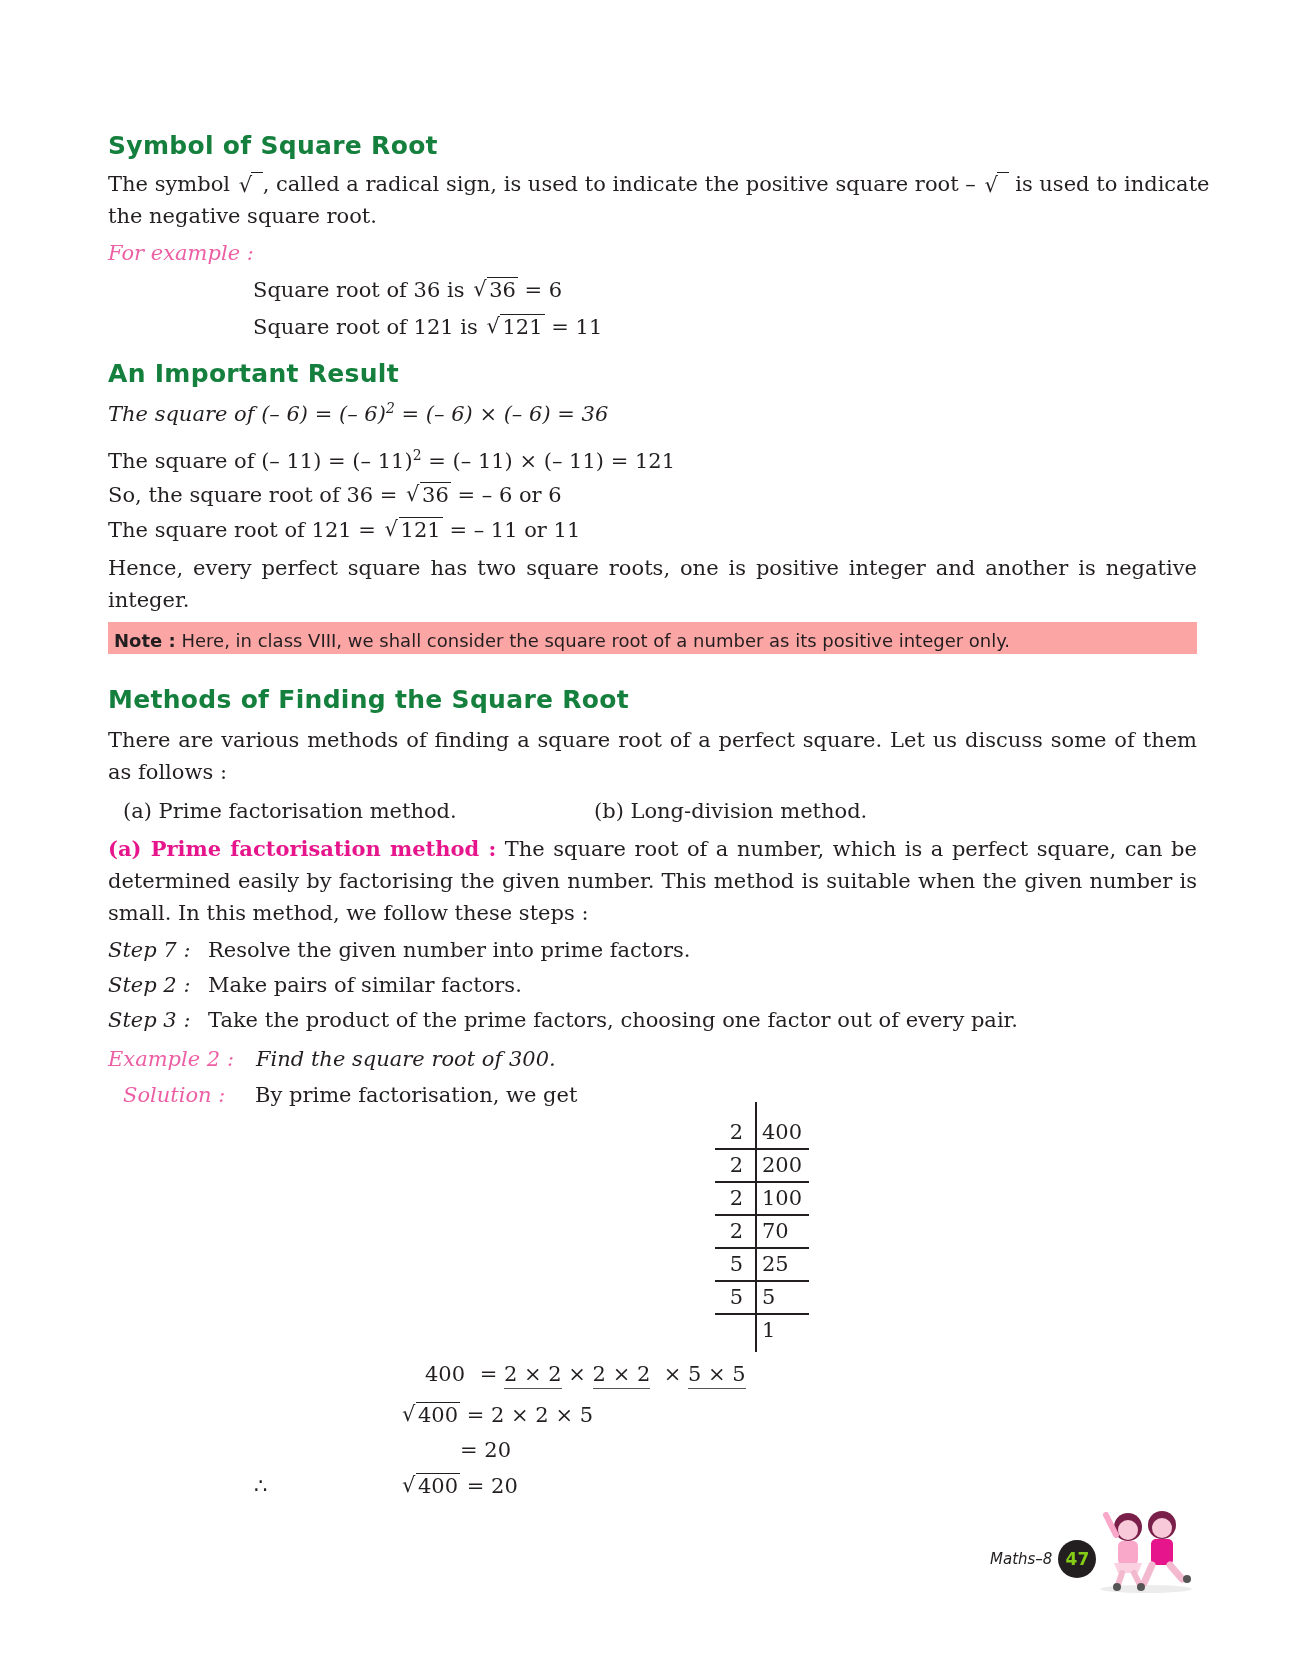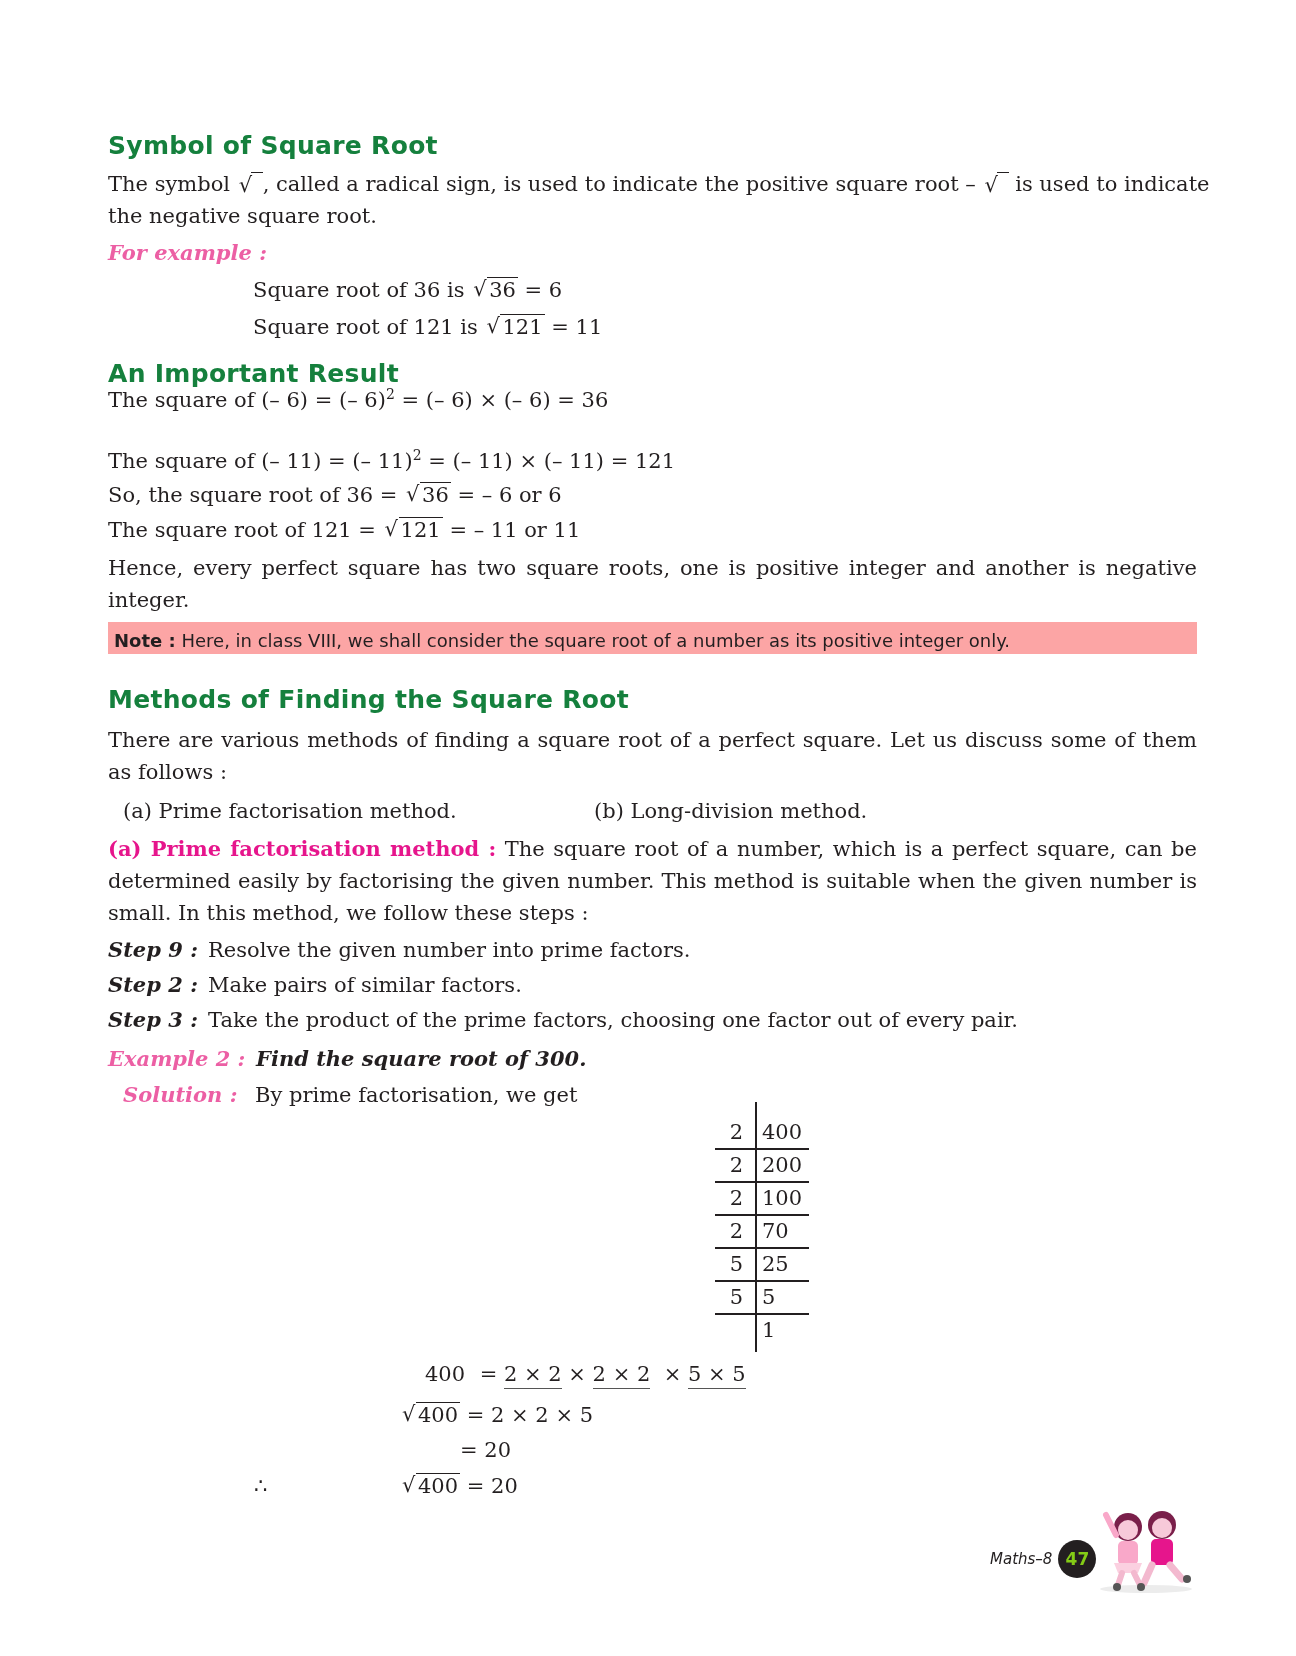--- a/index.html
+++ b/index.html
@@ -4,21 +4,21 @@
 <style>
   html, body { margin:0; padding:0; background:#ffffff; }
   body { width:1296px; height:1656px; position:relative; overflow:hidden;
          font-family:"DejaVu Serif", "Liberation Serif", serif; color:#231f20; }
   .page { position:absolute; left:108px; top:0; width:1089px; }
   .abs { position:absolute; white-space:nowrap; }
   .h { font-family:"DejaVu Sans", sans-serif; font-weight:bold; font-size:25px; letter-spacing:0.3px; color:#15803d; }
   .t { font-size:21px; line-height:32px; }
   .pink { color:#ec5fa4; }
   .magenta { color:#e6158c; }
-  .bi { font-weight:bold; font-style:italic; }
+  .bi { font-weight:normal; font-style:italic; }
   .just { white-space:normal; text-align:justify; text-align-last:left; }
   .rad { display:inline-block; position:relative; padding-left:14px; margin-left:2px; }
   .rad::before { content:"√"; position:absolute; left:0; top:-1px; font-size:21px; }
   .rad .over { border-top:1.5px solid #231f20; padding:0 2px; }
   .radblank { display:inline-block; width:26px; position:relative; height:20px; vertical-align:-2px; }
   .radblank::before { content:"√"; position:absolute; left:2px; top:-4px; font-size:21px; }
   .radblank::after { content:""; position:absolute; left:14px; right:0; top:-1px; border-top:1.5px solid #231f20; }
   .note { position:absolute; left:0; top:622px; width:1089px; height:32px; background:#fca5a5; }
   .note span { font-family:"DejaVu Sans", sans-serif; font-size:18px; }
   .note .nb { font-weight:bold; }
@@ -46,21 +46,21 @@
   <div class="abs t" style="top:200px;left:0;">the negative square root.</div>
   <div class="abs t pink bi" style="top:237px;left:0;">For example :</div>
   <div class="abs t" style="top:274px;left:145px;">
     <span>Square root of 36 is </span><span class="rad"><span class="over">36</span></span><span> = 6</span>
   </div>
   <div class="abs t" style="top:311px;left:145px;">
     <span>Square root of 121 is </span><span class="rad"><span class="over">121</span></span><span> = 11</span>
   </div>
 
   <div class="abs h" style="top:359px;left:0;">An Important Result</div>
-  <div class="abs t" style="top:378px;left:0;">
+  <div class="abs t" style="top:392px;left:0;font-style:italic;">
     <span>The square of (– 6) = (– 6)</span><sup style="font-size:14px;">2</sup><span> = (– 6) × (– 6) = 36</span>
   </div>
   <div class="abs t" style="top:439px;left:0;">
     <span>The square of (– 11) = (– 11)</span><sup style="font-size:14px;">2</sup><span> = (– 11) × (– 11) = 121</span>
   </div>
   <div class="abs t" style="top:479px;left:0;">
     <span>So, the square root of 36 = </span><span class="rad"><span class="over">36</span></span><span> = – 6 or 6</span>
   </div>
   <div class="abs t" style="top:514px;left:0;">
     <span>The square root of 121 = </span><span class="rad"><span class="over">121</span></span><span> = – 11 or 11</span>
@@ -75,21 +75,21 @@
 
   <div class="abs h" style="top:685px;left:0;">Methods of Finding the Square Root</div>
   <div class="abs t just" style="top:724px;left:0;width:1089px;">There are various methods of finding a square root of a perfect square. Let us discuss some of them as follows :</div>
   <div class="abs t" style="top:795px;left:15px;">(a)  Prime factorisation method.</div>
   <div class="abs t" style="top:795px;left:486px;">(b) Long-division method.</div>
   <div class="abs t just" style="top:833px;left:0;width:1089px;">
     <span class="magenta" style="font-weight:bold;">(a)  Prime factorisation method :</span><span> The square root of a number, which is a perfect square, can be determined easily by factorising the given number.  This method is suitable when the given number is small. In this method, we follow these steps :</span>
   </div>
 
   <div class="abs t" style="top:934px;left:0;">
-    <span class="bi" style="display:inline-block;width:100px;">Step 9 :</span><span>Resolve the given number into prime factors.</span>
+    <span class="bi" style="display:inline-block;width:100px;">Step 7 :</span><span>Resolve the given number into prime factors.</span>
   </div>
   <div class="abs t" style="top:969px;left:0;">
     <span class="bi" style="display:inline-block;width:100px;">Step 2 :</span><span>Make pairs of similar factors.</span>
   </div>
   <div class="abs t" style="top:1004px;left:0;">
     <span class="bi" style="display:inline-block;width:100px;">Step 3 :</span><span>Take the product of the prime factors, choosing one factor out of  every pair.</span>
   </div>
 
   <div class="abs t" style="top:1043px;left:0;">
     <span class="pink bi" style="display:inline-block;width:148px;">Example 2 :</span><span class="bi">Find the square root of 300.</span>

